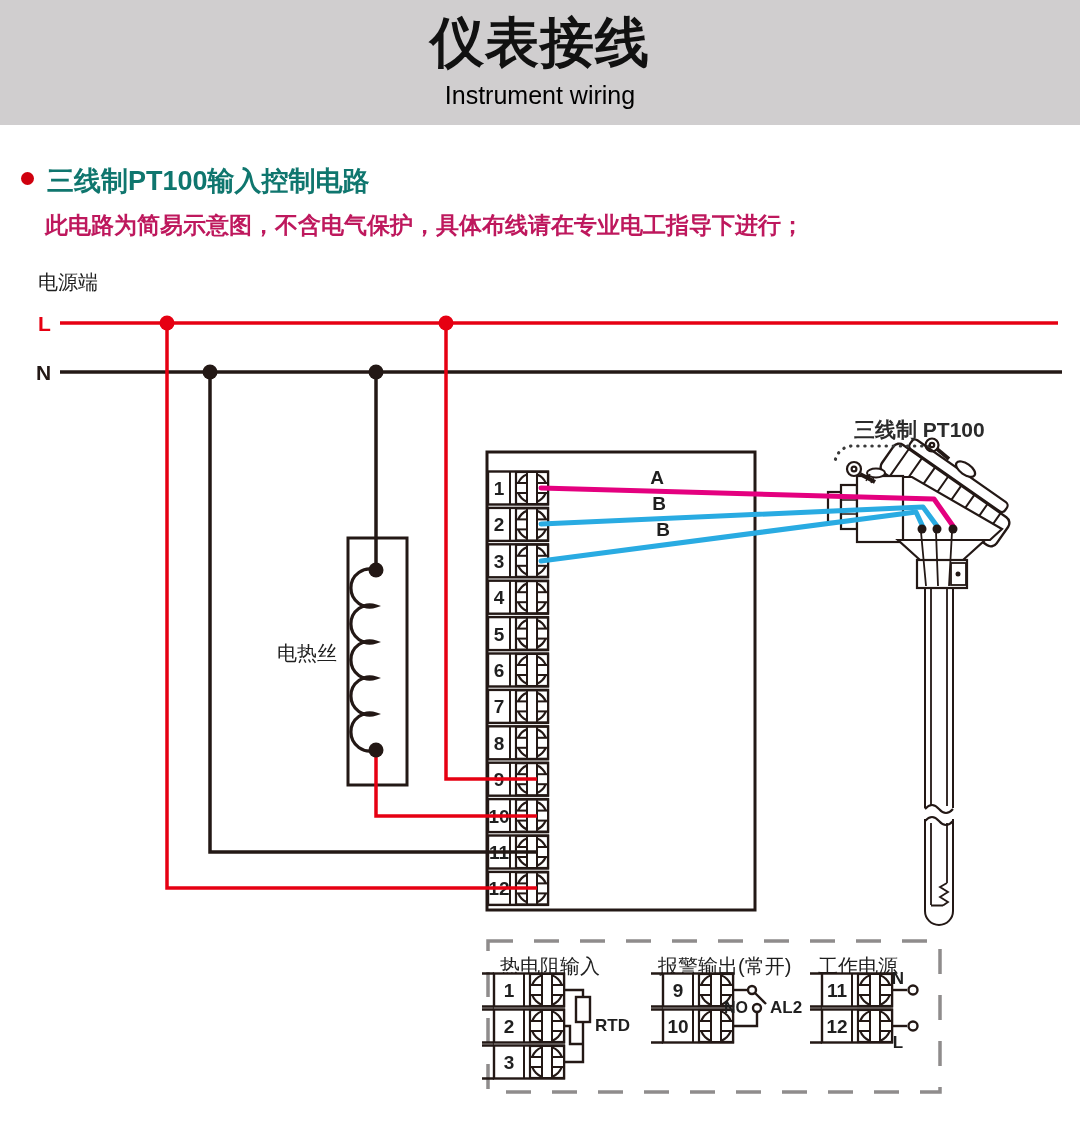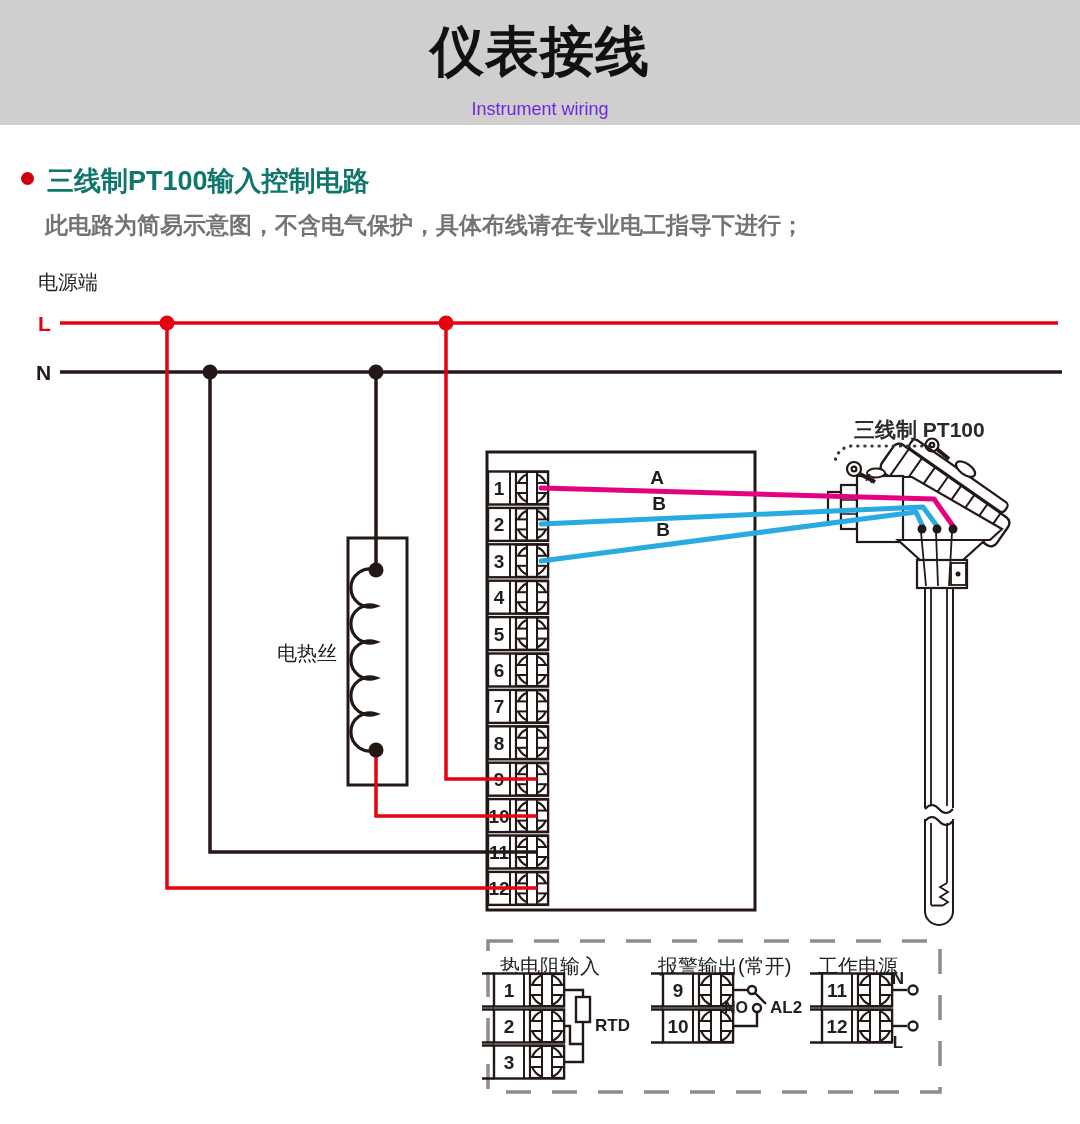--- a/index.html
+++ b/index.html
@@ -1,23 +1,23 @@
 <!DOCTYPE html>
 <html><head>
 <meta charset="utf-8">
 <style>
   html,body{margin:0;padding:0;background:#ffffff;}
   .page{position:relative;width:1080px;height:1124px;background:#ffffff;overflow:hidden;
         font-family:"Liberation Sans","DejaVu Sans",sans-serif;color:#1f1f1f;}
   .header{position:absolute;left:0;top:0;width:1080px;height:125px;background:#d0cecf;text-align:center;}
-  .header .title{margin:17px;padding-top:6px;font-size:54px;line-height:56px;font-weight:800;color:#111;letter-spacing:1px;}
-  .header .subtitle{margin:12px;font-size:18px;line-height:26px;color:#6d28d9;font-weight:400;}
+  .header .title{margin:8px;padding-top:6px;font-size:54px;line-height:56px;font-weight:800;color:#111;letter-spacing:1px;}
+  .header .subtitle{margin:12px;font-size:25px;line-height:26px;color:#000000;font-weight:400;}
   .bullet{position:absolute;left:21px;top:172px;width:13px;height:13px;border-radius:50%;background:#cf000e;}
   .heading{position:absolute;left:47px;top:163px;font-size:27px;font-weight:600;color:#0f766e;}
-  .note{position:absolute;left:45px;top:210px;font-size:23px;font-weight:700;color:#737373;}
+  .note{position:absolute;left:45px;top:210px;font-size:23px;font-weight:700;color:#be185d;}
   svg{position:absolute;left:0;top:0;}
   svg text{font-family:"Liberation Sans","DejaVu Sans",sans-serif;fill:#1f1f1f;}
   .k{stroke:#231815;fill:none;}
   .wk{fill:#ffffff;stroke:#231815;}
   .redw{stroke:#e60012;fill:none;stroke-width:3.5;}
   .blkw{stroke:#231815;fill:none;stroke-width:3.5;}
   .mag{stroke:#e4007f;fill:none;stroke-width:5;stroke-linejoin:round;stroke-linecap:round;}
   .blu{stroke:#29abe2;fill:none;stroke-width:5;stroke-linejoin:round;stroke-linecap:round;}
   .lbl{font-size:20px;font-weight:500;}
   .wire-lbl{font-size:19px;font-weight:600;}

